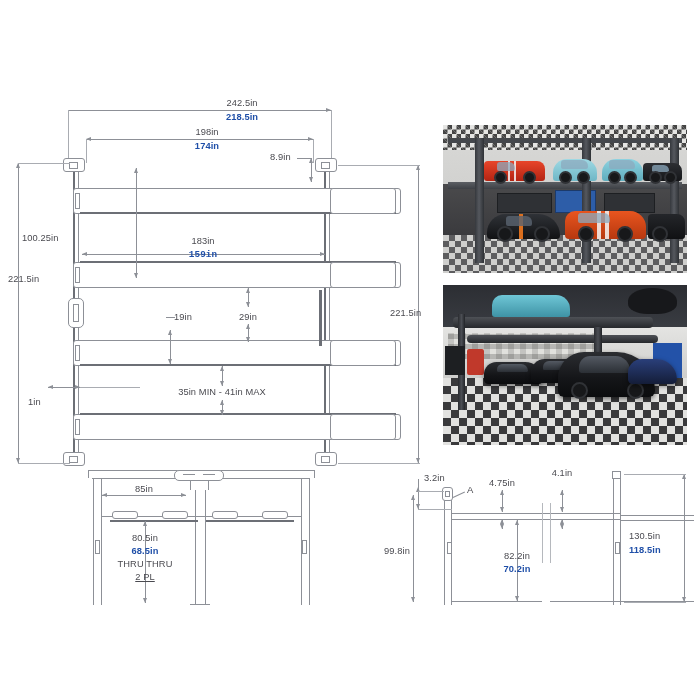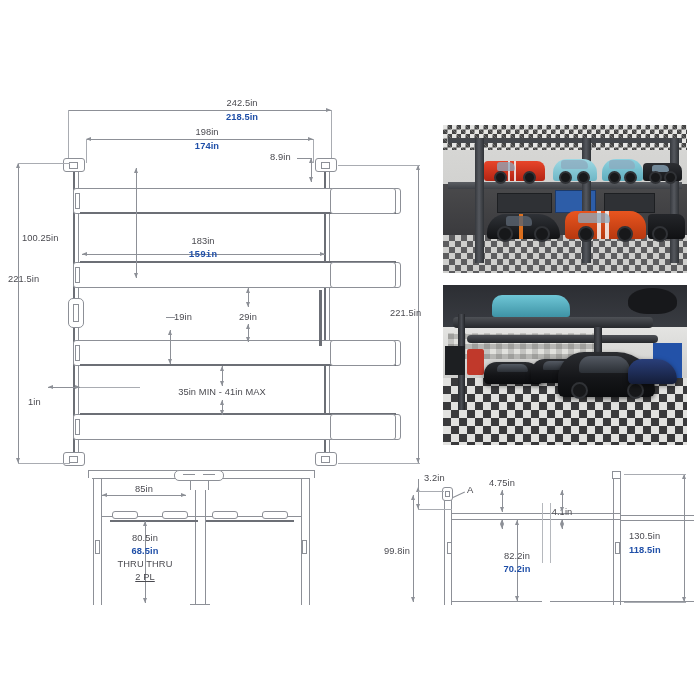--- a/index.html
+++ b/index.html
@@ -366,21 +366,21 @@
     <div class="ext h" style="left:418px; top:491px; width:26px;"></div>
     <div class="ext h" style="left:418px; top:509px; width:34px;"></div>
 
     <div class="dim" style="left:467px; top:485px; font-size:9.5px;">A</div>
     <div class="leader h" style="left:453px; top:497px; width:13px; transform:rotate(-25deg); transform-origin:left center;"></div>
 
     <div class="dim ctr" style="left:502px; top:478px;">4.75in</div>
     <div class="dimlineV" style="left:502px; top:490px; height:22px;"></div>
     <div class="dimlineV" style="left:502px; top:519px; height:10px;"></div>
 
-    <div class="dim ctr" style="left:562px; top:507px;">4.1in</div>
+    <div class="dim ctr" style="left:562px; top:468px;">4.1in</div>
     <div class="dimlineV" style="left:562px; top:490px; height:22px;"></div>
     <div class="dimlineV" style="left:562px; top:519px; height:10px;"></div>
 
     <div class="dimlineV" style="left:413px; top:495px; height:107px;"></div>
     <div class="dim" style="left:384px; top:546px;">99.8in</div>
 
     <div class="dimlineV" style="left:517px; top:520px; height:81px;"></div>
     <div class="dim ctr" style="left:517px; top:551px;">82.2in</div>
     <div class="dim ctr alt" style="left:517px; top:564px;">70.2in</div>
 

